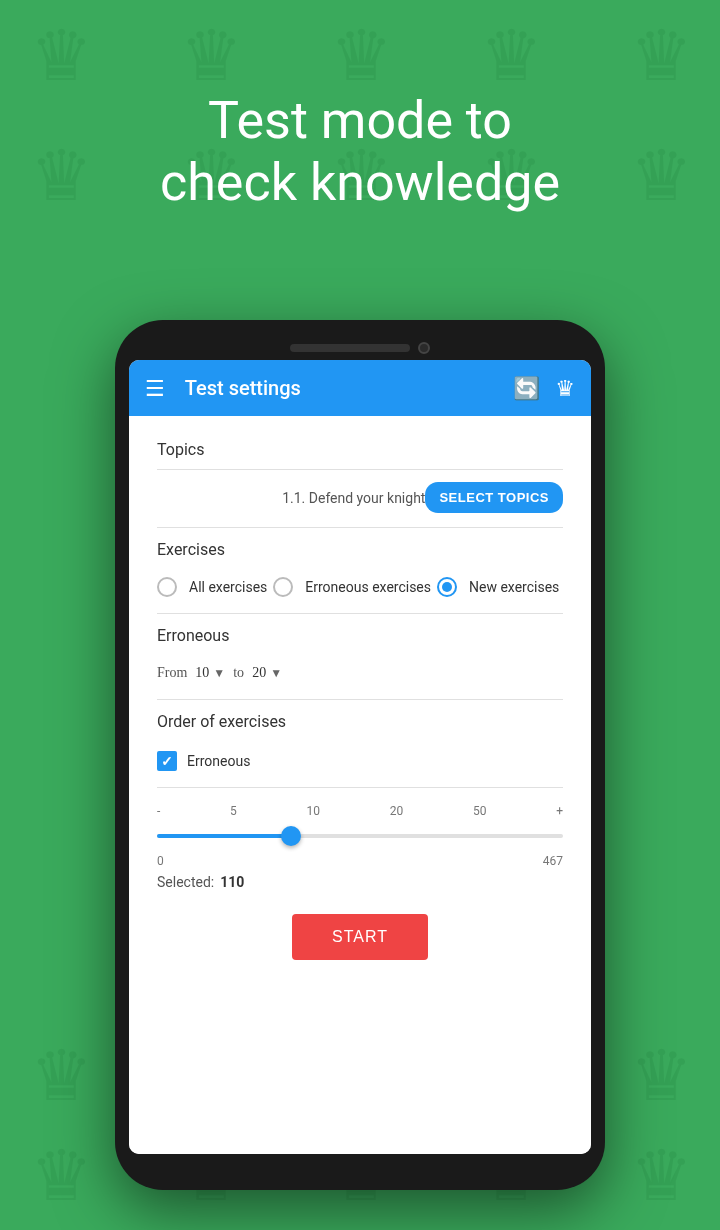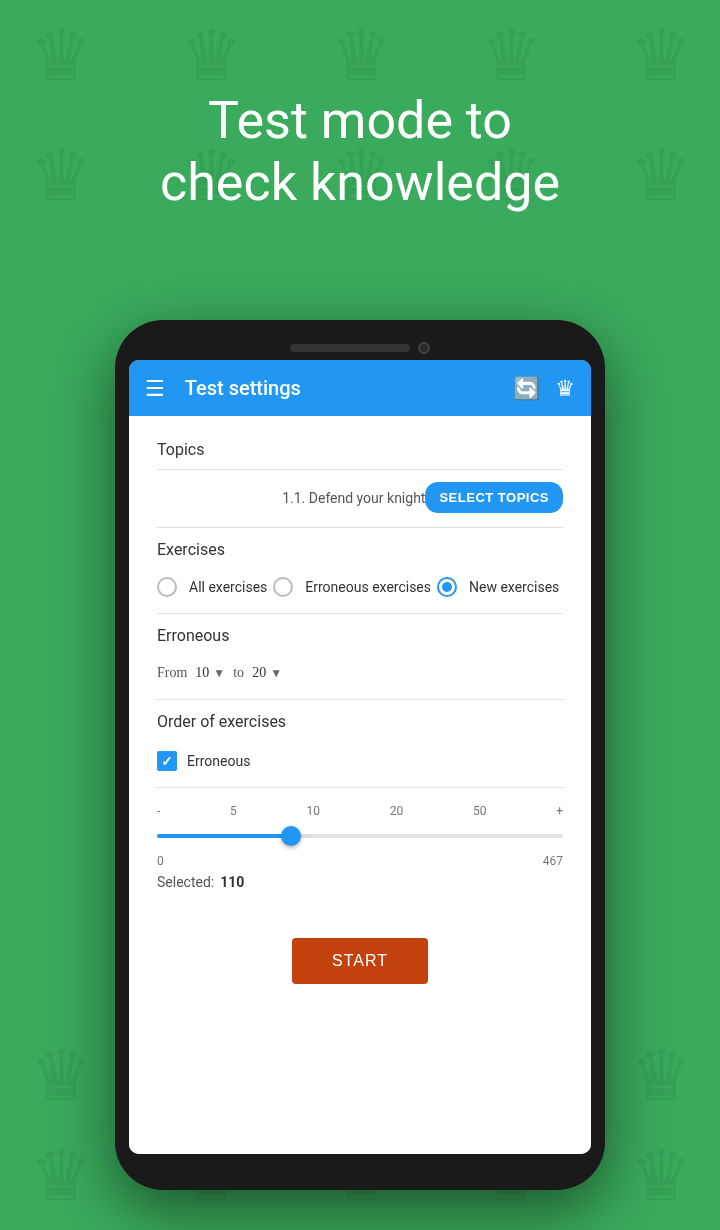--- a/index.html
+++ b/index.html
@@ -358,30 +358,29 @@
     }
 
     
     .start-section {
       padding: 12px 18px 20px;
       display: flex;
       justify-content: center;
     }
 
     .start-btn {
-      background: #c2410c;
+      background: #ef4444;
       color: white;
       border: none;
       padding: 14px 40px;
       font-size: 16px;
       font-weight: 500;
       border-radius: 4px;
       cursor: pointer;
       letter-spacing: 1px;
-      margin-top: 24px;
     }
 
     
     .chess-pieces-bg {
       position: absolute;
       inset: 0;
       pointer-events: none;
       z-index: 1;
     }
   </style>

